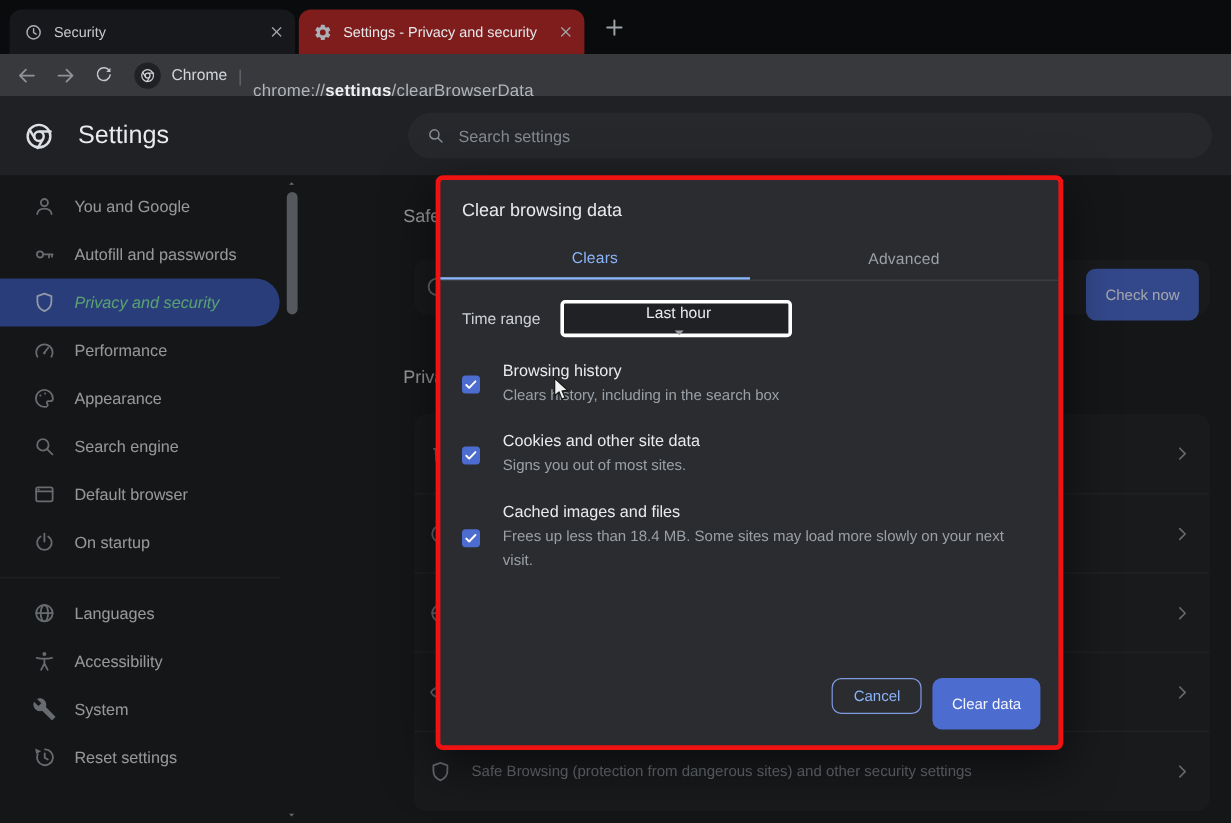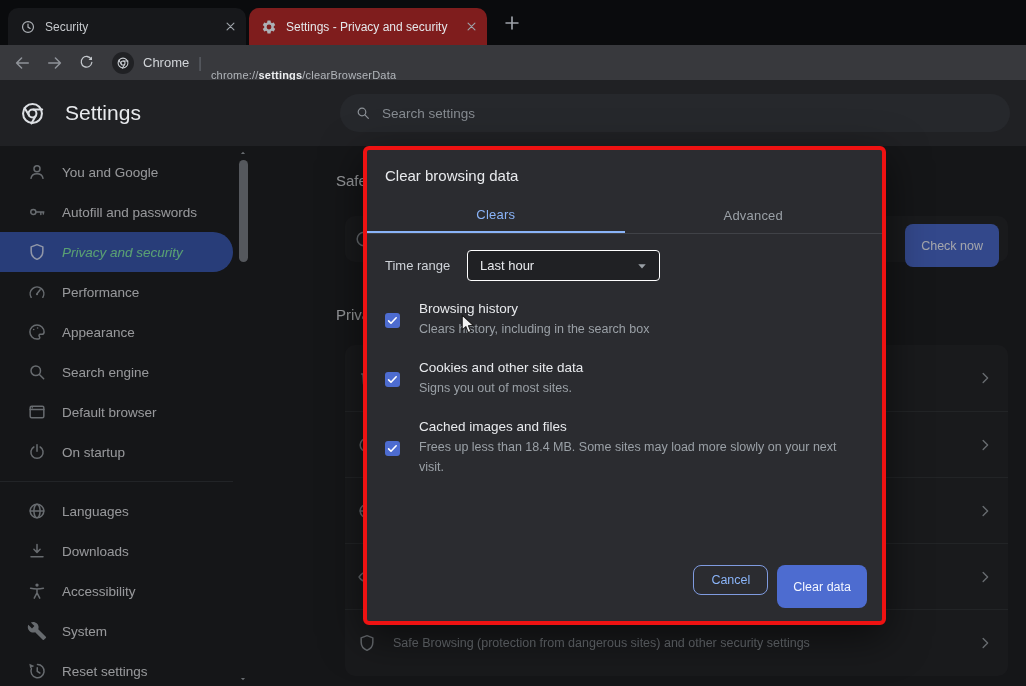--- a/index.html
+++ b/index.html
@@ -23,21 +23,21 @@
   
   .navbar{position:absolute;left:0;top:45px;width:1026px;height:35px;background:#38393d;
           display:flex;align-items:center;padding:0 12px;box-sizing:border-box;}
   .nav-btn{width:20px;height:20px;margin-right:13px;color:#8f9399;}
   .nav-btn.reload{width:17px;height:17px;color:#c4c8cd;margin-right:17px;}
   .site-badge{width:22px;height:22px;border-radius:50%;background:#202124;display:grid;place-items:center;
               color:#ccd0d5;margin-right:9px;flex:none;}
   .site-badge .icon14{width:14px;height:14px;}
   .site-label{font-size:13px;color:#d2d5d9;margin-right:9px;}
   .url-sep{color:#63676d;font-size:14px;margin-right:9px;}
-  .url{font-size:11px;color:#b2b6bb;letter-spacing:.2px;white-space:nowrap;margin-top:24px;}
+  .url{font-size:14px;color:#b2b6bb;letter-spacing:.2px;white-space:nowrap;margin-top:24px;}
   .url-strong{color:#edeff1;font-weight:bold;}
 
   
   .header{position:absolute;left:0;top:80px;width:1026px;height:66px;background:#202124;
           display:flex;align-items:center;}
   .logo{color:#dcdfe3;margin:0 19px;flex:none;}
   .header-title{font-size:21px;color:#e8eaed;}
   .search{position:absolute;left:340px;top:14px;width:670px;height:38px;background:#26282c;
           border-radius:19px;display:flex;align-items:center;gap:11px;padding:0 15px;box-sizing:border-box;}
   .search .icon16{color:#8c9197;flex:none;}
@@ -83,23 +83,23 @@
           background:#2b2c30;border:4px solid var(--annotation,#ee1212);border-radius:6px;
           box-shadow:0 12px 42px rgba(0,0,0,.55);}
   .dlg-title{margin:17px 18px 13px;font-size:15px;font-weight:400;color:var(--text-primary,#e8eaed);}
   .dlg-tabs{display:flex;height:36px;border-bottom:1px solid #404247;}
   .dtab{flex:1;display:grid;place-items:center;font-size:13px;font-weight:500;color:#9aa0a6;
         box-sizing:border-box;cursor:pointer;letter-spacing:.2px;}
   .dtab.active{color:var(--accent,#8ab4f8);border-bottom:2px solid var(--accent,#8ab4f8);}
   .dlg-body{padding:14px 18px 0;}
   .time-row{display:flex;align-items:center;margin:2px 0 20px;}
   .time-label{width:82px;font-size:13px;color:#cfd3d9;flex:none;}
-  .dropdown{width:193px;height:31px;box-sizing:border-box;background:#202124;border:1px solid #ffffff;
+  .dropdown{width:193px;height:31px;box-sizing:border-box;background:#202124;border:3px solid #ffffff;
             border-radius:4px;display:flex;align-items:center;justify-content:space-between;
-            padding:0 8px 0 12px;font-size:13px;color:#e8eaed;cursor:pointer;}
+            padding:0 8px 0 12px;font-size:13px;color:#e8eaed;cursor:pointer;flex-direction:column;}
   .caret{width:18px;height:18px;color:#9aa0a6;flex:none;}
   .option-row{display:flex;align-items:center;gap:19px;margin-bottom:21px;}
   .checkbox{width:15px;height:15px;border-radius:3px;background:var(--primary-button,#4d6cd0);color:#fff;
             display:grid;place-items:center;flex:none;cursor:pointer;}
   .checkbox svg{width:13px;height:13px;}
   .opt-title{font-size:13.5px;color:#e8eaed;margin-bottom:3px;}
   .opt-desc{font-size:12.5px;color:#9aa0a6;line-height:1.6;max-width:442px;}
   .dlg-actions{position:absolute;right:15px;bottom:13px;display:flex;gap:9px;}
   .btn-outline{height:30px;padding:0 17px;background:transparent;border:1px solid #7f9bdf;border-radius:8px;
                color:var(--accent,#8ab4f8);font-size:12.5px;font-weight:500;font-family:inherit;cursor:pointer;}
@@ -278,28 +278,20 @@
         <span class="side-icon icon20" data-icon="globe">
           <svg viewBox="0 0 24 24" fill="none" stroke="currentColor" stroke-width="1.8" stroke-linecap="round" stroke-linejoin="round">
             <circle cx="12" cy="12" r="8.2"></circle>
             <path d="M3.8 12h16.4"></path>
             <ellipse cx="12" cy="12" rx="3.7" ry="8.2"></ellipse>
           </svg>
         </span>
         <span class="side-label">Languages</span>
       </div>
       <div class="side-item">
-        <span class="side-icon icon20" data-icon="download">
-          <svg viewBox="0 0 24 24" fill="none" stroke="currentColor" stroke-width="1.8" stroke-linecap="round" stroke-linejoin="round">
-            <path d="M12 4.3v9.2M8.3 10l3.7 3.7L15.7 10M4.8 18.8h14.4"></path>
-          </svg>
-        </span>
-        <span class="side-label">Downloads</span>
-      </div>
-      <div class="side-item">
         <span class="side-icon icon20" data-icon="accessibility">
           <svg viewBox="0 0 24 24" fill="none" stroke="currentColor" stroke-width="1.8" stroke-linecap="round" stroke-linejoin="round">
             <circle cx="12" cy="4.9" r="2" fill="currentColor" stroke="none"></circle>
             <path d="M4.3 8.6c2.6.6 5.1.9 7.7.9s5.1-.3 7.7-.9M12 9.5v4.8M12 14.3l-3.3 6.3M12 14.3l3.3 6.3"></path>
           </svg>
         </span>
         <span class="side-label">Accessibility</span>
       </div>
       <div class="side-item">
         <span class="side-icon icon20" data-icon="wrench">

